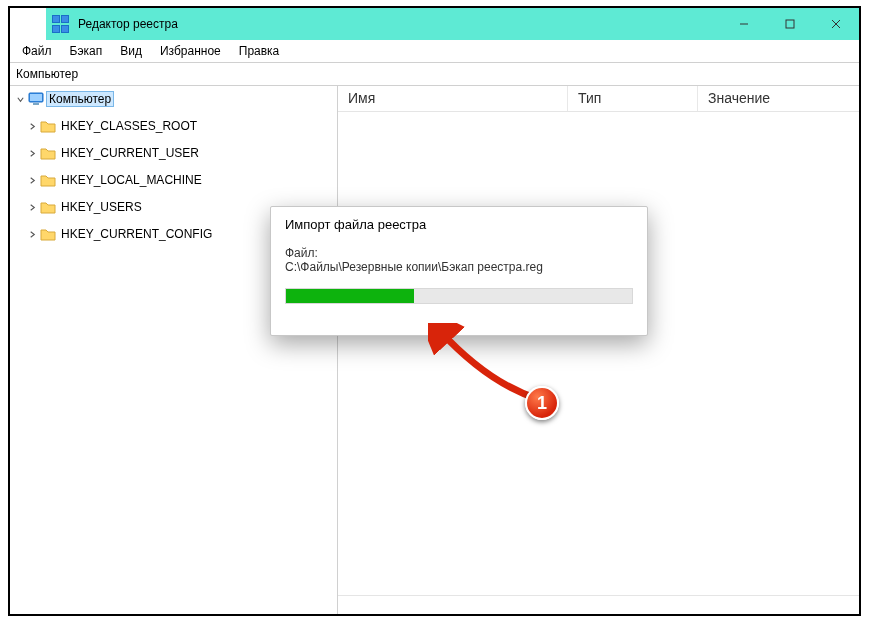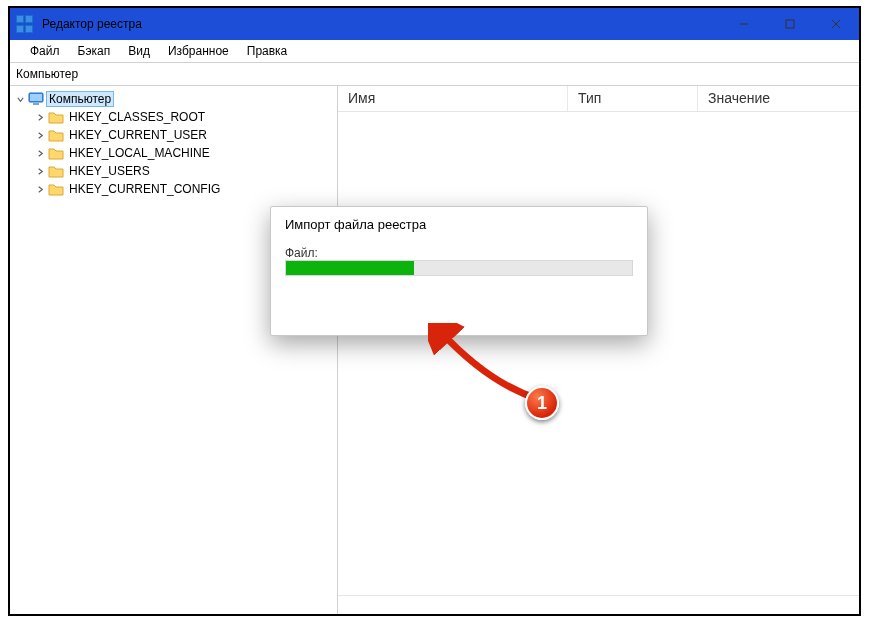--- a/index.html
+++ b/index.html
@@ -4,46 +4,46 @@
 <style>
   * { box-sizing: border-box; margin: 0; padding: 0; font-family: "Segoe UI", Tahoma, sans-serif; }
   body { background: #fff; width: 869px; height: 625px; overflow: hidden; position: relative; }
 
   .outer-frame {
     position: absolute; top: 6px; left: 8px; width: 853px; height: 610px;
     border: 2px solid #000; background: #fff;
   }
 
   
-  .titlebar { height: 32px; display: flex; align-items: center; justify-content: space-between; background: #1d4ed8; }
+  .titlebar { height: 32px; display: flex; align-items: center; justify-content: space-between; background: #5eead4; margin-left: 36px; }
   .titlebar-left { display: flex; align-items: center; gap: 8px; padding-left: 6px; }
   .app-icon { width: 18px; height: 18px; display: flex; flex-wrap: wrap; gap: 1px; }
   .app-icon div { width: 8px; height: 8px; background: #3a8ee6; border: 1px solid #1a6fc7; }
   .titlebar-title { font-size: 12px; color: #000; }
   .win-controls { display: flex; }
   .win-btn { width: 46px; height: 32px; display: flex; align-items: center; justify-content: center; color: #555; }
   .win-btn svg { width: 10px; height: 10px; stroke: #333; stroke-width: 1; fill: none; }
 
   
-  .menubar { height: 22px; display: flex; align-items: center; padding: 0 12px; gap: 2px; font-size: 12px; color: #000; }
+  .menubar { height: 22px; display: flex; align-items: center; padding: 0 4px; gap: 2px; font-size: 12px; color: #000; }
   .menu-item { padding: 2px 8px; }
 
   
   .addressbar { height: 24px; border-top: 1px solid #d0d0d0; border-bottom: 1px solid #d0d0d0; display: flex; align-items: center; padding: 0 6px; font-size: 12px; background: #fff; }
 
   
   .main { display: flex; height: calc(100% - 78px); }
   .tree-pane { width: 328px; border-right: 1px solid #d0d0d0; padding: 4px 0; font-size: 12px; overflow: hidden; }
   .list-pane { flex: 1; display: flex; flex-direction: column; }
 
   
   .tree-row { display: flex; align-items: center; height: 18px; padding-left: 4px; gap: 2px; }
   .tree-row .exp { width: 12px; display: flex; align-items: center; justify-content: center; color: #555; }
   .tree-row .exp svg { width: 9px; height: 9px; stroke: #555; stroke-width: 1.2; fill: none; }
-  .tree-row.child { padding-left: 24px; }
+  .tree-row.child { padding-left: 16px; margin-top: 9px; }
   .tree-row .ticon { width: 16px; height: 16px; display: flex; align-items: center; justify-content: center; }
   .tree-row .label { padding: 1px 3px; }
   .tree-row.sel .label { background: #cde8ff; border: 1px solid #7ab7e8; padding: 0 2px; }
   .comp-icon svg { width: 16px; height: 14px; }
   .folder-icon svg { width: 16px; height: 14px; }
 
   
   .list-header { height: 26px; display: flex; border-bottom: 1px solid #e5e5e5; font-size: 14px; color: #333; }
   .list-header .col { padding: 4px 10px; border-right: 1px solid #e8e8e8; }
   .list-body { flex: 1; position: relative; border-bottom: 1px solid #e5e5e5; }
@@ -214,20 +214,21 @@
         <div class="col" style="flex:1;border-right:none">Значение</div>
       </div>
       <div class="list-body"></div>
       <div class="list-status"></div>
     </div>
   </div>
 
   <div class="dialog">
     <div class="dialog-title">Импорт файла реестра</div>
     <div class="dialog-label">Файл:</div>
+    <div class="dialog-path">C:\Файлы\Резервные копии\Бэкап реестра.reg</div>
     <div class="progress-track">
       <div class="progress-fill" style="width:37%"></div>
     </div>
   </div>
 
   <div class="arrow-wrap">
     <svg viewBox="0 0 130 100">
       <defs>
         <marker id="ah" markerWidth="10" markerHeight="10" refX="2" refY="3" orient="auto">
           <path d="M0,0 L0,6 L8,3 z" fill="#d8240a"></path>

